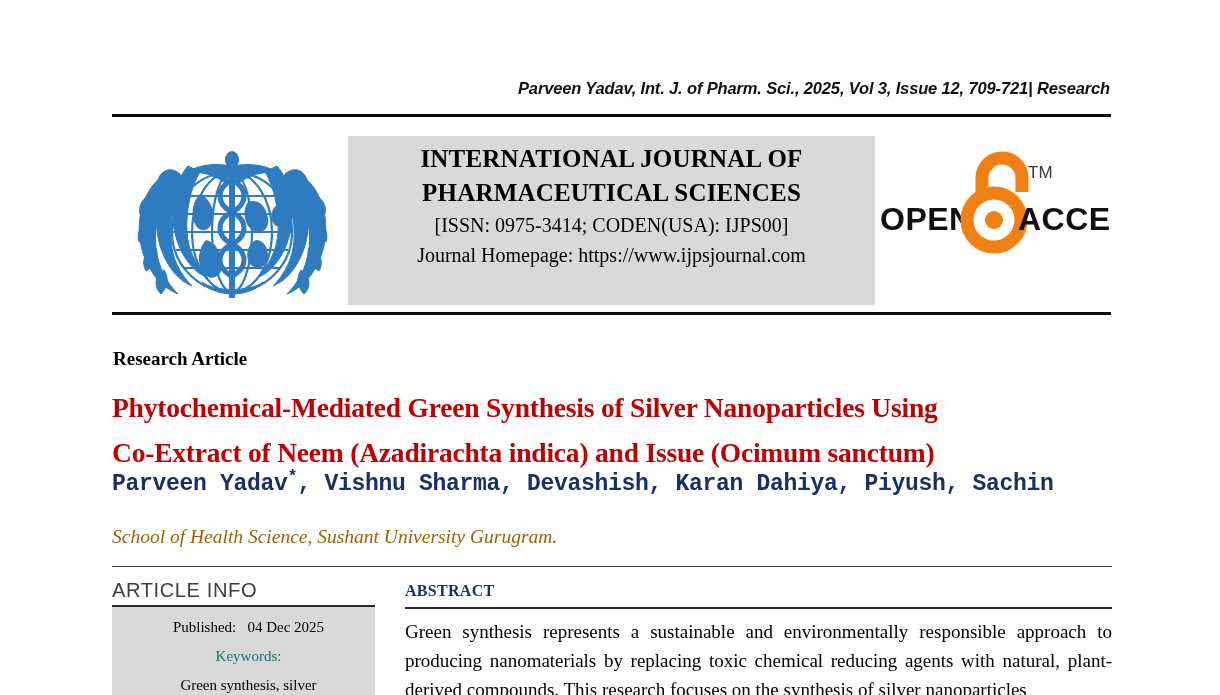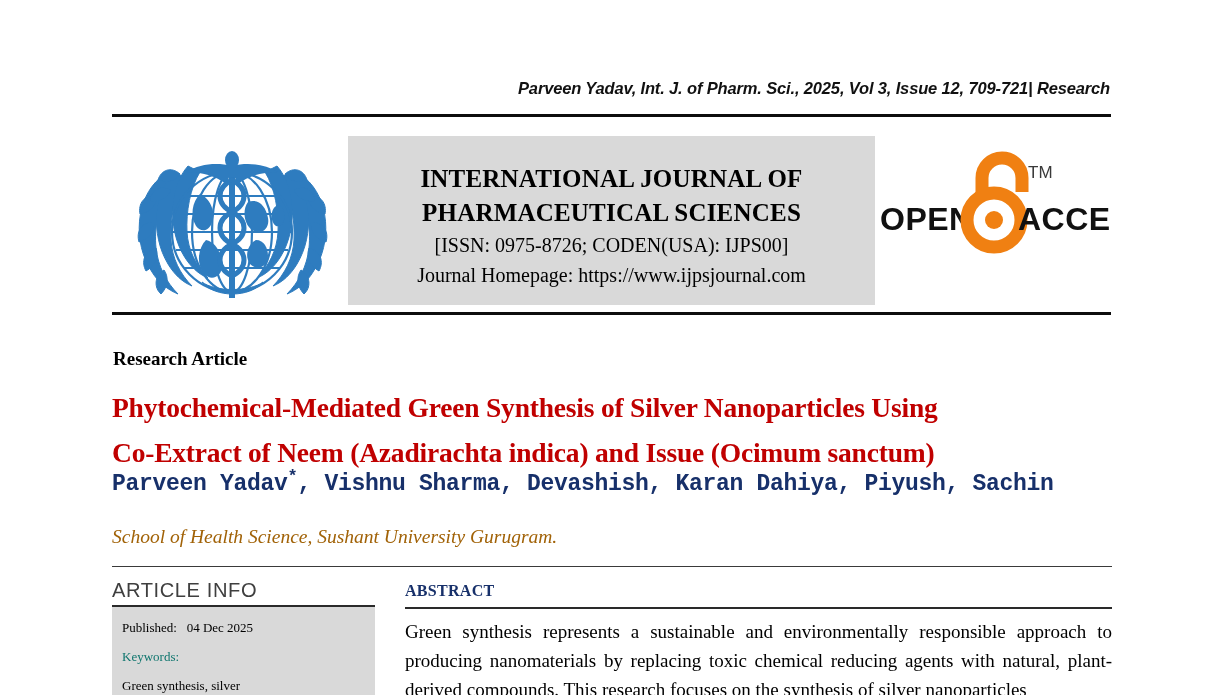--- a/index.html
+++ b/index.html
@@ -85,21 +85,21 @@
 
   .journal-box {
     position: absolute;
     left: 236px;
     top: 2px;
     width: 527px;
     height: 169px;
     background: #d9d9d9;
     text-align: center;
     box-sizing: border-box;
-    padding-top: 26px;
+    padding-top: 6px;
   }
   .jb-title {
     font-family: "Liberation Serif", "DejaVu Serif", serif;
     font-weight: bold;
     font-size: 25px;
     line-height: 34px;
     letter-spacing: 0.2px;
     color: #000;
   }
   .jb-issn {
@@ -203,24 +203,25 @@
   }
   .info-box {
     width: 263px;
     background: #d9d9d9;
     box-sizing: border-box;
     padding: 6px 0 10px 10px;
     min-height: 85px;
   }
   .info-line {
     font-family: "Liberation Serif", "DejaVu Serif", serif;
-    font-size: 13px;
+    font-size: 15px;
     line-height: 29px;
     color: #000;
     white-space: nowrap;
+    text-align: center;
   }
   .info-line.kw-label { color: #0f766e; }
 
   .abstract-col {
     position: absolute;
     left: 405px;
     top: 578px;
     width: 707px;
   }
   .abstract-heading {
@@ -321,21 +322,21 @@
         <g fill="none" stroke="#2e7cbf" stroke-width="5" stroke-linecap="round">
           <path d="M102 44 C86 52 86 68 102 76 C118 84 118 100 102 108 C86 116 86 132 102 140"></path>
           <path d="M102 44 C118 52 118 68 102 76 C86 84 86 100 102 108 C118 116 118 132 102 140"></path>
         </g>
       </svg>
     </div>
 
     <div class="journal-box">
       <div class="jb-title">INTERNATIONAL JOURNAL OF</div>
       <div class="jb-title">PHARMACEUTICAL SCIENCES</div>
-      <div class="jb-issn">[ISSN: 0975-8726; CODEN(USA): IJPS00]</div>
+      <div class="jb-issn">[ISSN: 0975-3414; CODEN(USA): IJPS00]</div>
       <div class="jb-home">Journal Homepage: https://www.ijpsjournal.com</div>
     </div>
 
     <div class="oa-wrap">
       <svg width="232" height="110" viewBox="0 0 232 110" aria-hidden="true">
 
         <text x="2" y="82" font-family="Liberation Sans, DejaVu Sans, sans-serif" font-size="32" font-weight="bold" fill="#111111" letter-spacing="0.5">OPEN</text>
 
         <path d="M104 52 L104 30 A20 20 0 0 1 144 30 L144 44" fill="none" stroke="#f08012" stroke-width="13" stroke-linecap="butt"></path>
 

